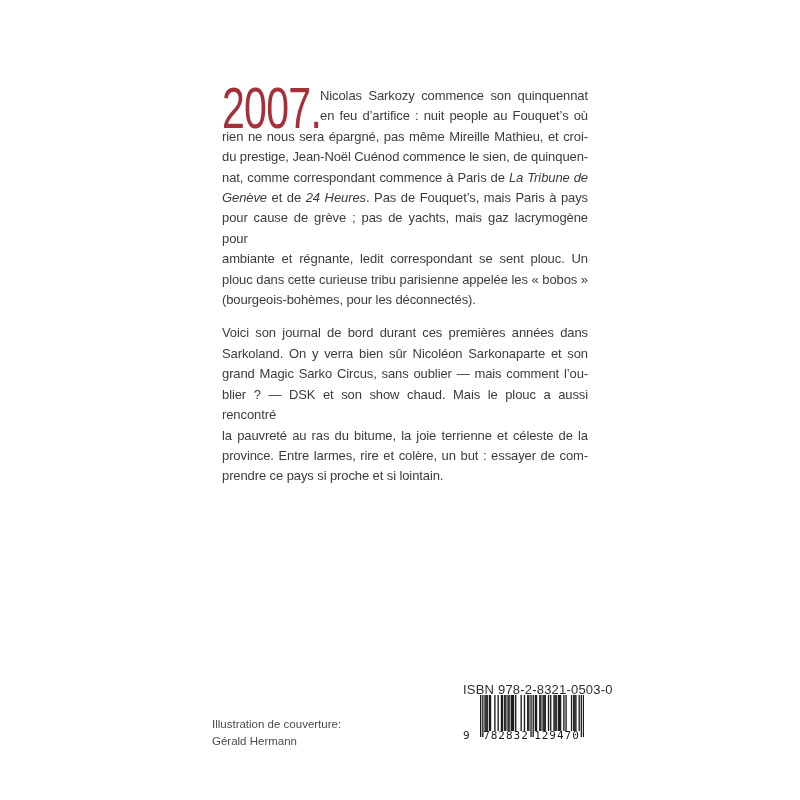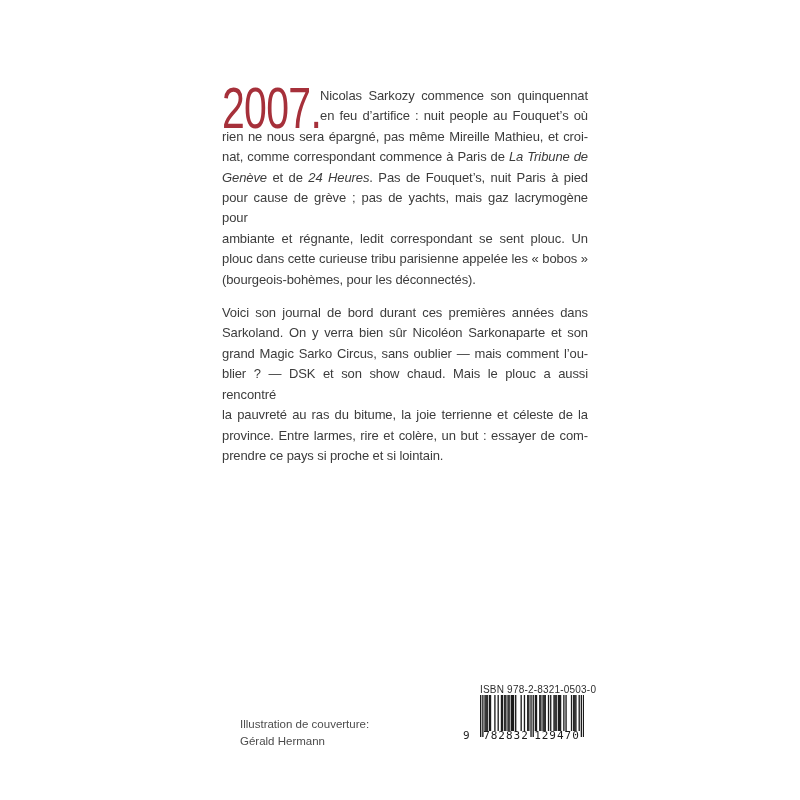--- a/index.html
+++ b/index.html
@@ -34,37 +34,37 @@
     transform-origin: 0 0;
     white-space: nowrap;
   }
   .line { text-align: justify; text-align-last: justify; }
   .line.last { text-align-last: left; }
   .line.ind { margin-left: 98px; }
   .it { font-style: italic; }
   .para2 { margin-top: 13px; }
   .credit {
     position: absolute;
-    left: 240px;
+    left: 212px;
     top: 716px;
     font-size: 11.5px;
     line-height: 17px;
     color: #4c4c4c;
   }
   .barcode {
     position: absolute;
     left: 460px;
     top: 684px;
     width: 130px;
   }
   .isbn {
-    margin-left: 20px;
+    margin-left: 3px;
     width: 104px;
     text-align: center;
-    font-size: 10px;
+    font-size: 13px;
     line-height: 11px;
     letter-spacing: 0.2px;
     color: #2e2e2e;
     white-space: nowrap;
   }
   .bars { display: block; margin-left: 20px; }
   .digits {
     position: relative;
     height: 13px;
     margin-top: -8px;
@@ -87,22 +87,23 @@
 
 <div class="page">
 
   <div class="content">
     <div class="year">2007.</div>
 
     <div>
       <div class="line ind"><span>Nicolas Sarkozy commence son quinquennat</span></div>
       <div class="line ind"><span>en feu d’artifice : nuit people au Fouquet’s où</span></div>
       <div class="line"><span>rien ne nous sera épargné, pas même Mireille Mathieu, et croi-</span></div>
+      <div class="line"><span>du prestige, Jean-Noël Cuénod commence le sien, de quinquen-</span></div>
       <div class="line"><span>nat, comme correspondant commence à Paris de </span><span class="it">La Tribune de</span></div>
-      <div class="line"><span class="it">Genève</span><span> et de </span><span class="it">24 Heures</span><span>. Pas de Fouquet’s, nuit Paris à pied</span></div>
+      <div class="line"><span class="it">Genève</span><span> et de </span><span class="it">24 Heures</span><span>. Pas de Fouquet’s, mais Paris à pays</span></div>
       <div class="line"><span>pour cause de grève ; pas de yachts, mais gaz lacrymogène pour</span></div>
       <div class="line"><span>ambiante et régnante, ledit correspondant se sent plouc. Un</span></div>
       <div class="line"><span>plouc dans cette curieuse tribu parisienne appelée les « bobos »</span></div>
       <div class="line last"><span>(bourgeois-bohèmes, pour les déconnectés).</span></div>
     </div>
 
     <div class="para2">
       <div class="line"><span>Voici son journal de bord durant ces premières années dans</span></div>
       <div class="line"><span>Sarkoland. On y verra bien sûr Nicoléon Sarkonaparte et son</span></div>
       <div class="line"><span>grand Magic Sarko Circus, sans oublier — mais comment l’ou-</span></div>

